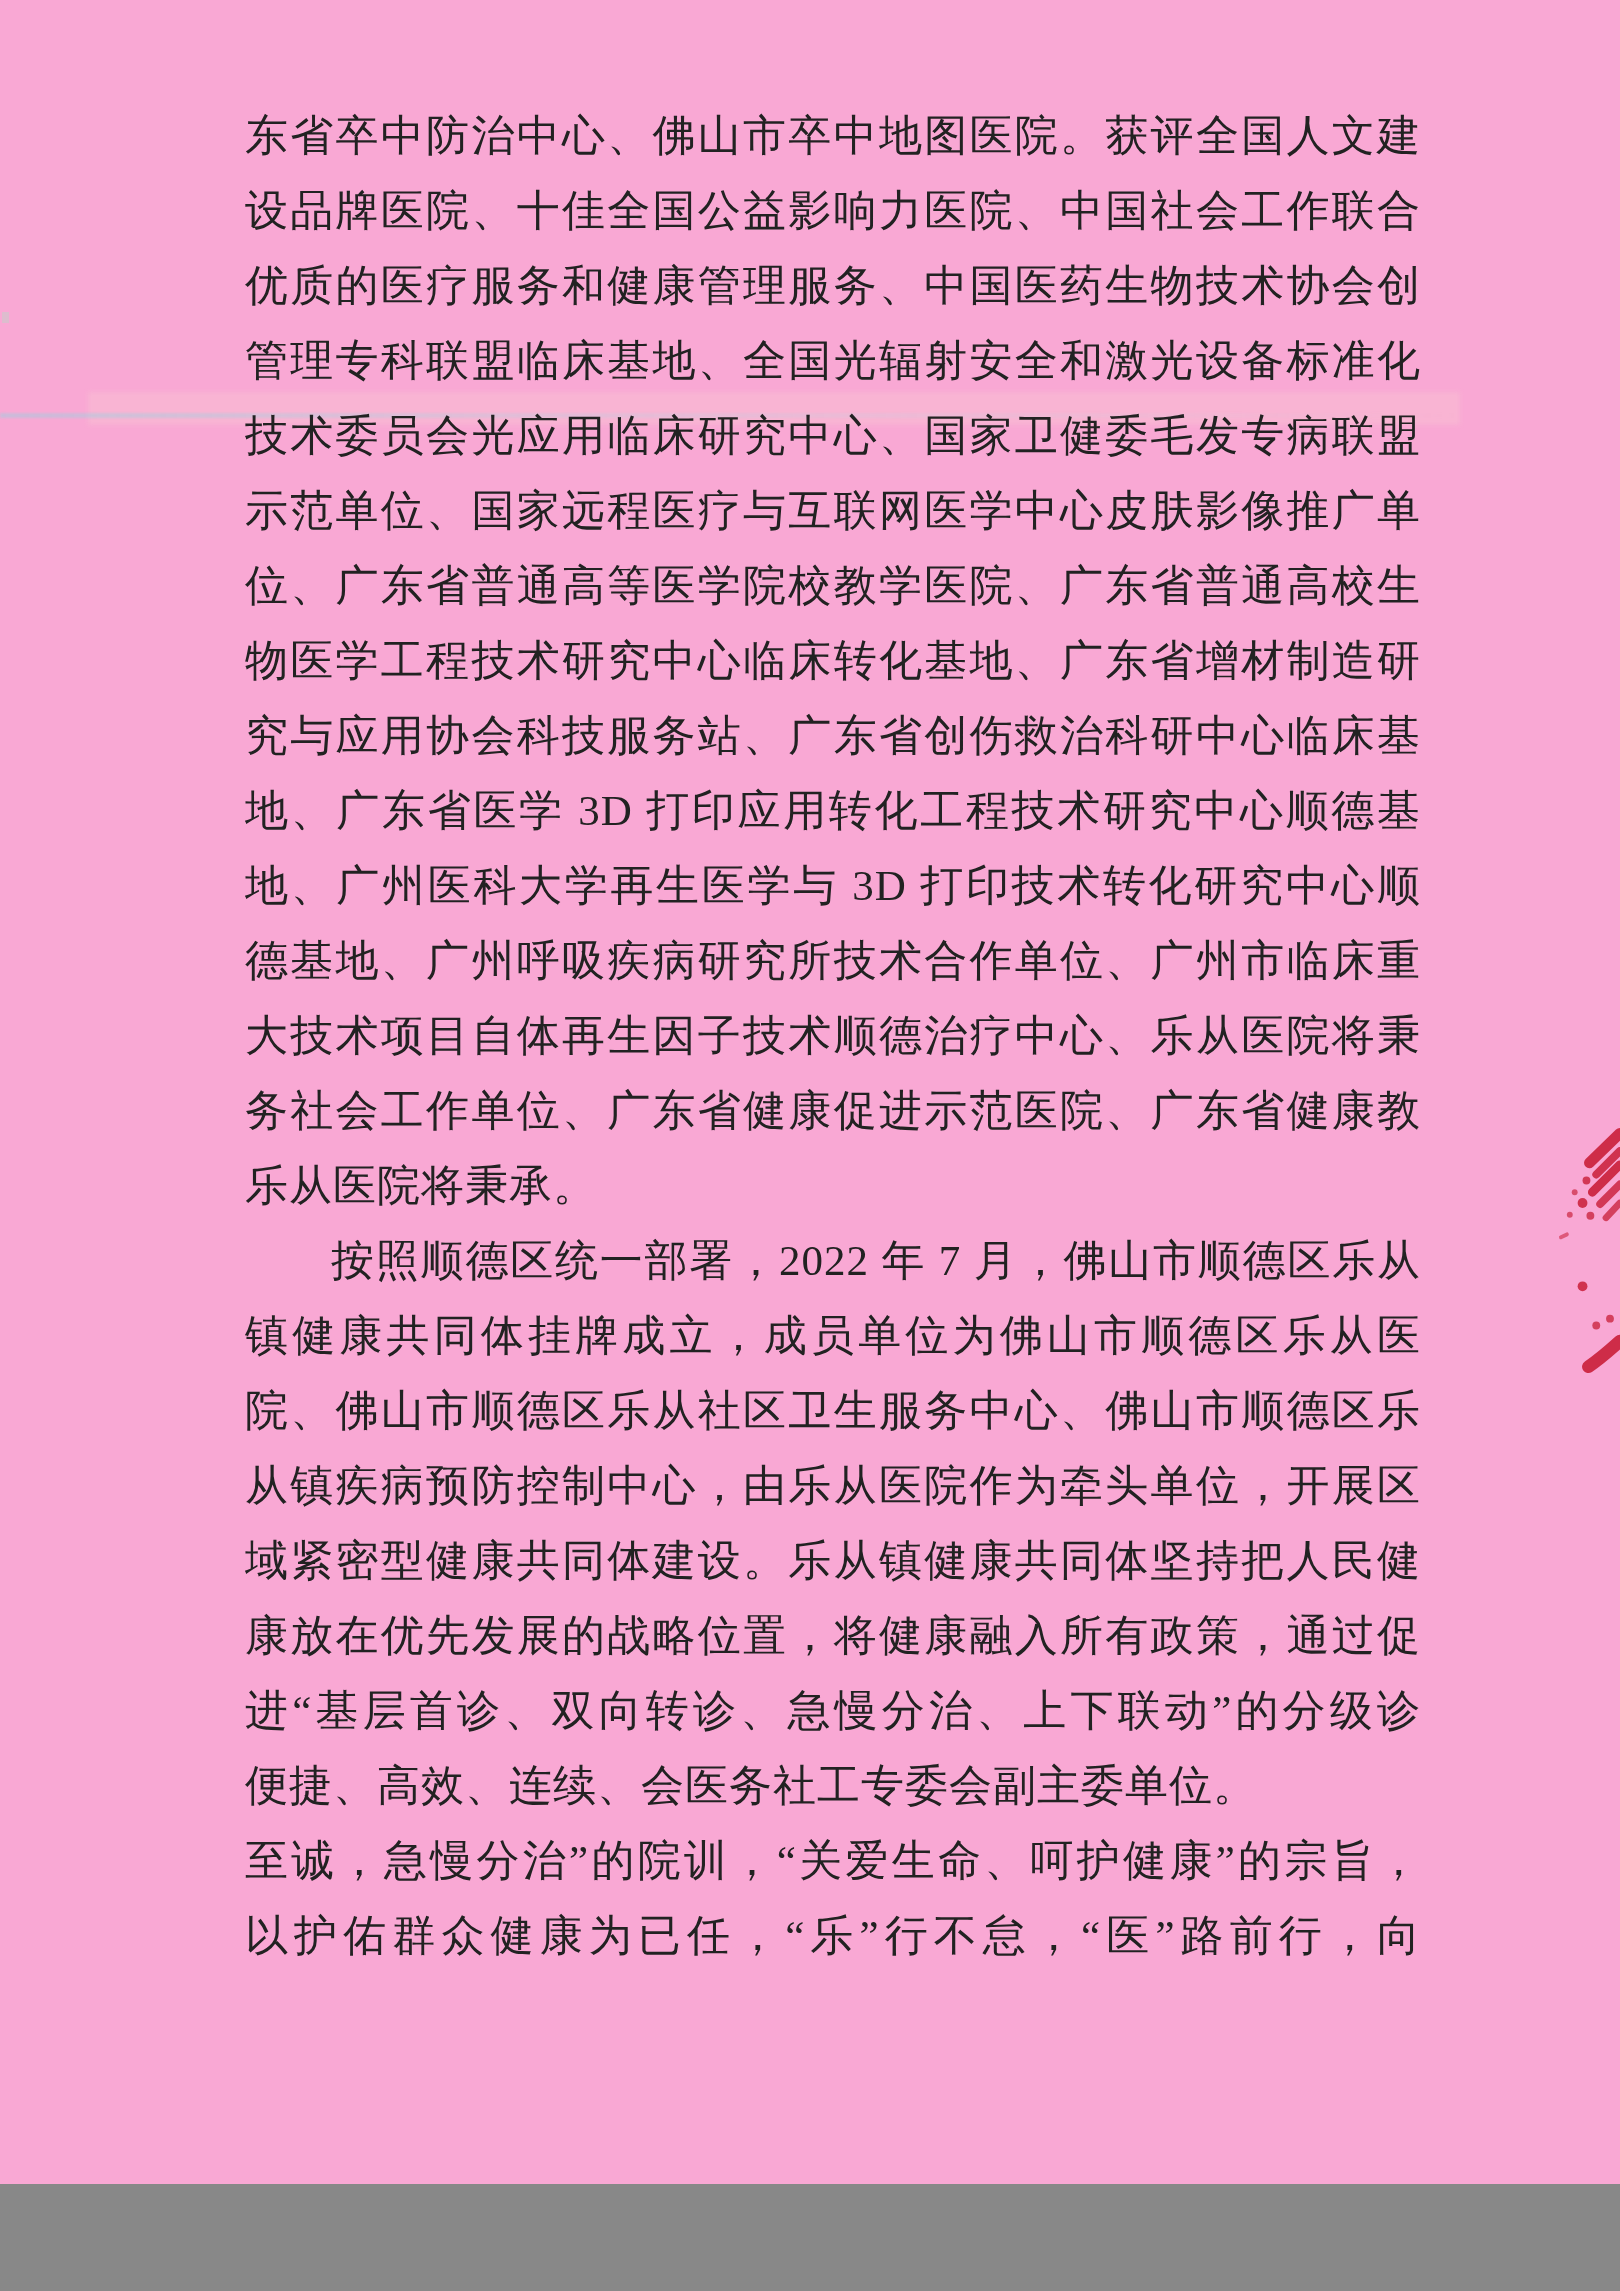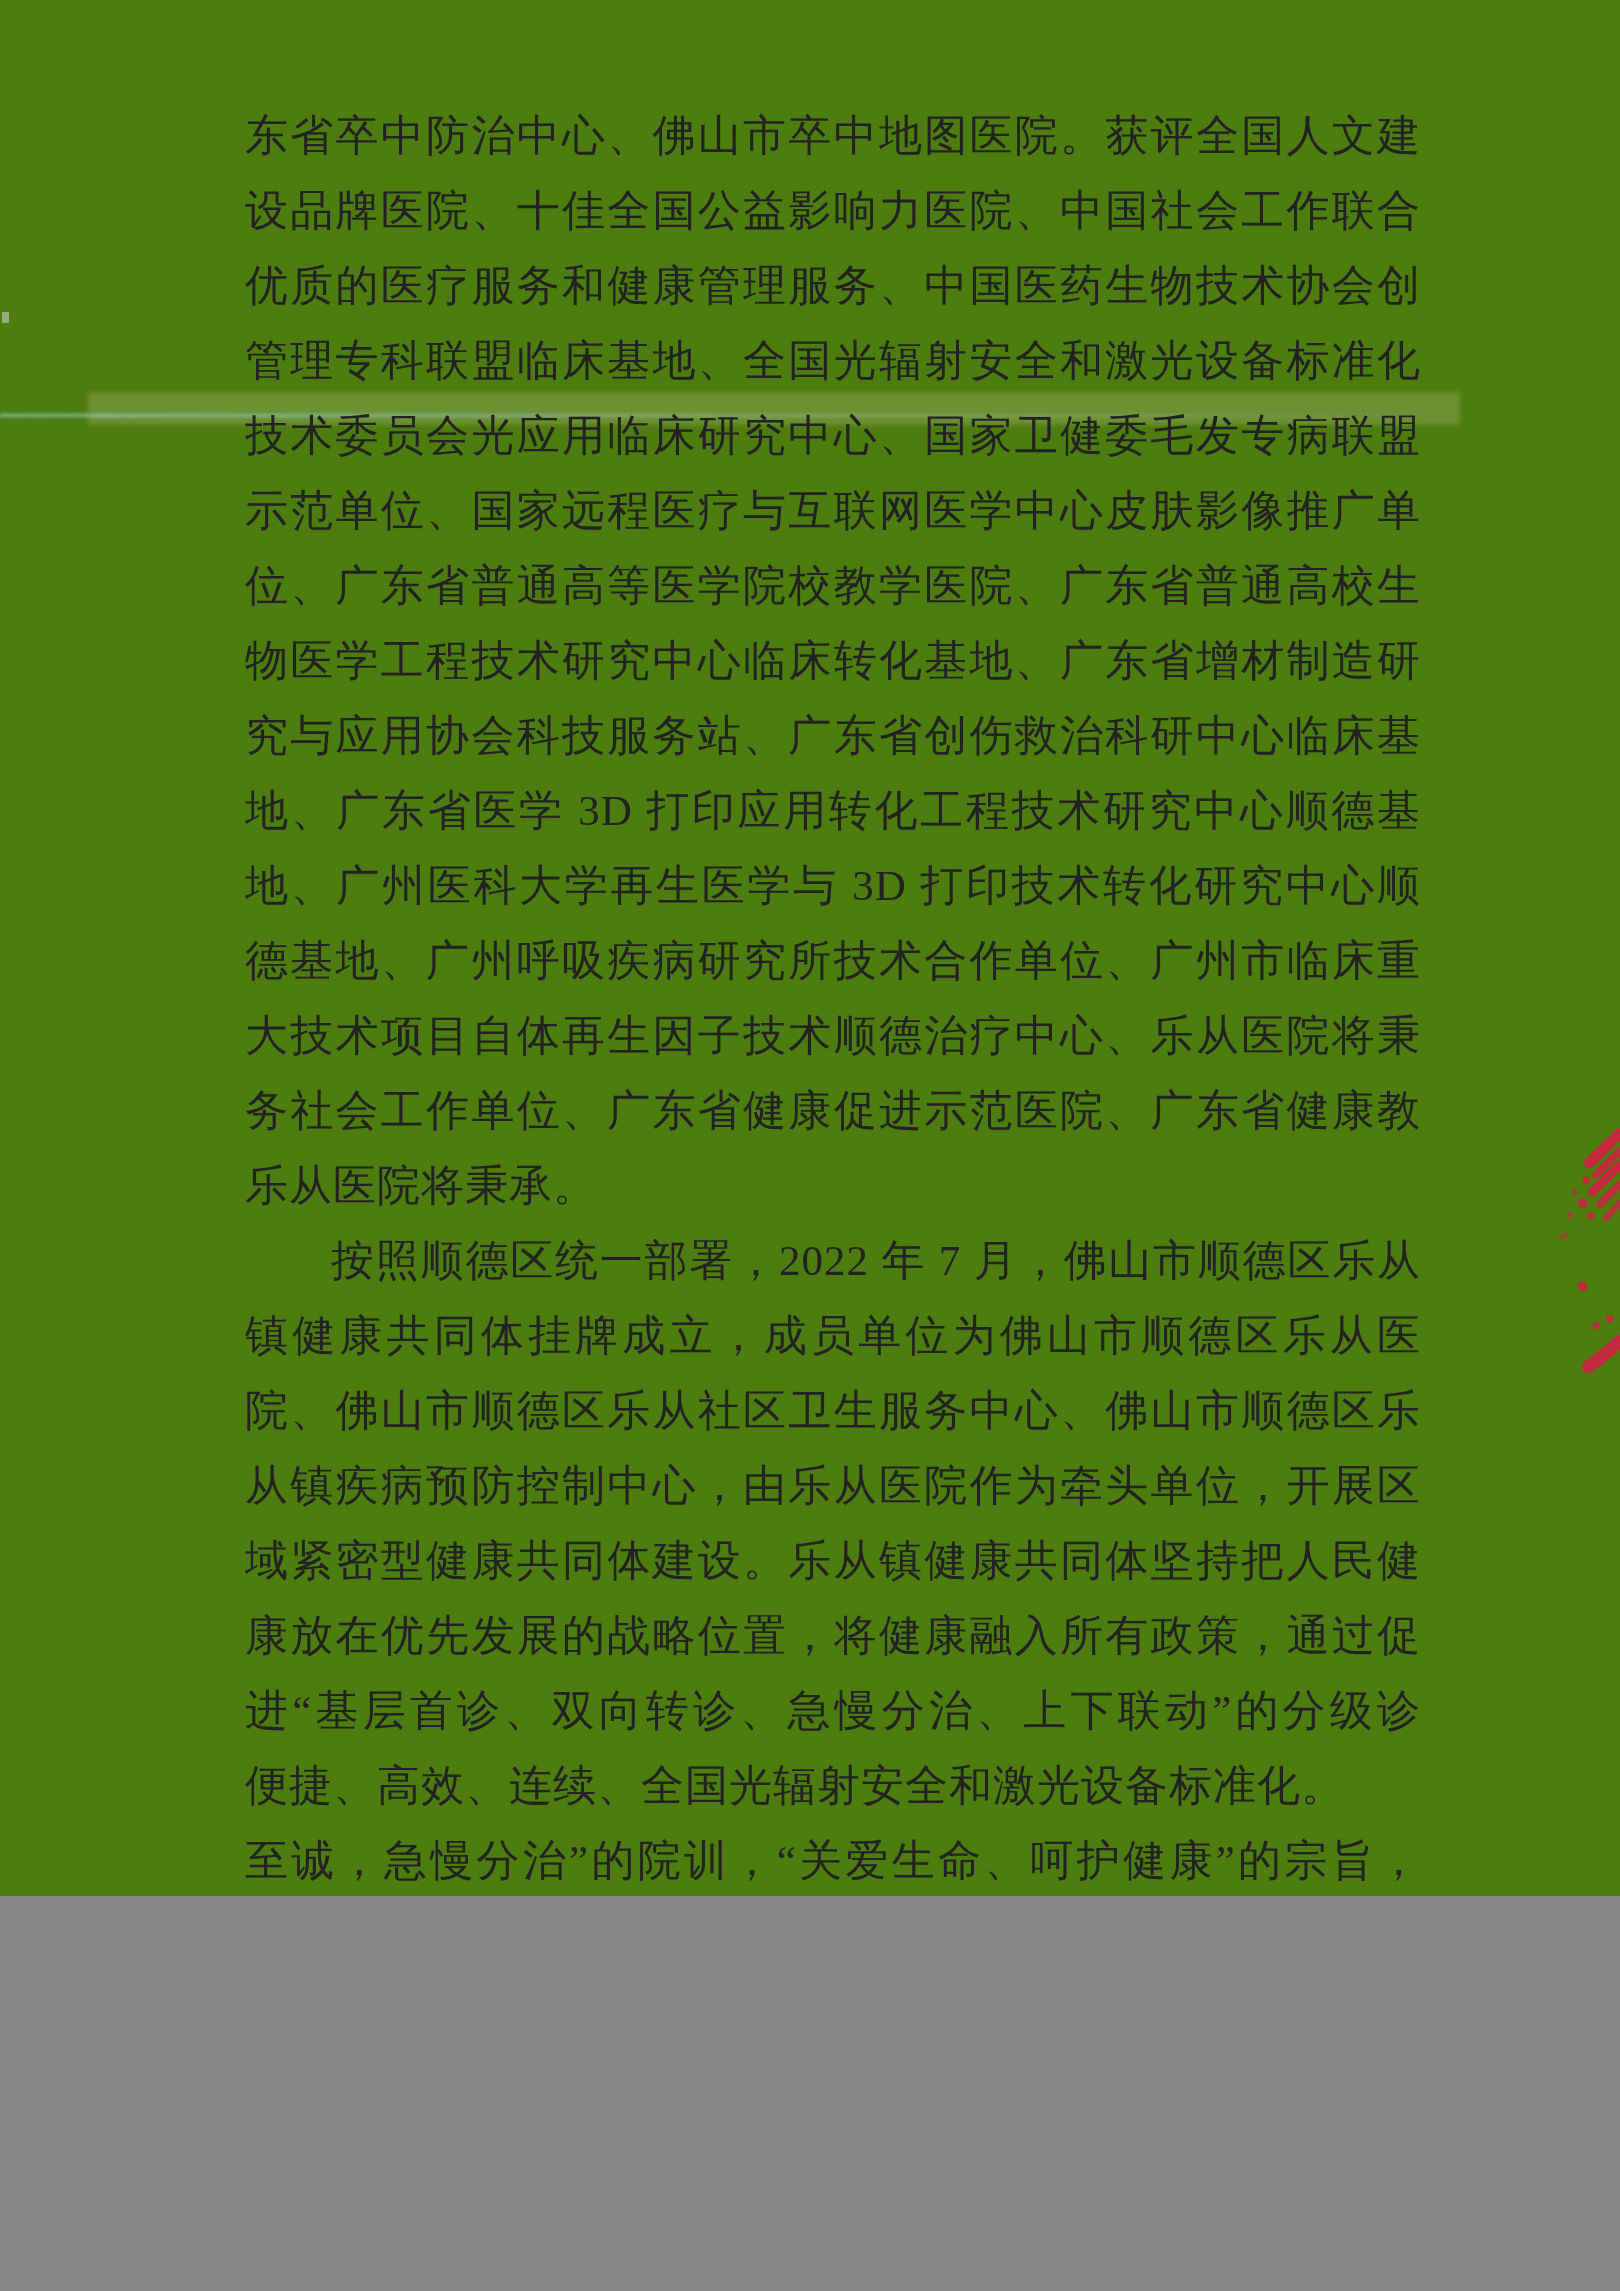--- a/index.html
+++ b/index.html
@@ -1,19 +1,19 @@
 <!DOCTYPE html>
 <html><head>
 <meta charset="utf-8">
 <style>
   html,body{margin:0;padding:0;background:#888;}
   .page{
     position:relative;
-    width:1620px;height:1896px;
-    background:#4d7c0f;
+    width:1620px;height:2184px;
+    background:#f9a8d4;
     overflow:hidden;
     font-family:"Liberation Serif","DejaVu Serif",serif;
   }
   .doc-body{
     position:absolute;
     left:245px;top:98px;
     width:1176px;
     color:#222;
   }
   .line{
@@ -103,21 +103,21 @@
       <div class="line">大技术项目自体再生因子技术顺德治疗中心、乐从医院将秉承</div>
       <div class="line">务社会工作单位、广东省健康促进示范医院、广东省健康教</div>
       <div class="line no-j">乐从医院将秉承。</div>
       <div class="line indent">按照顺德区统一部署，2022 年 7 月，佛山市顺德区乐从</div>
       <div class="line">镇健康共同体挂牌成立，成员单位为佛山市顺德区乐从医</div>
       <div class="line">院、佛山市顺德区乐从社区卫生服务中心、佛山市顺德区乐</div>
       <div class="line">从镇疾病预防控制中心，由乐从医院作为牵头单位，开展区</div>
       <div class="line">域紧密型健康共同体建设。乐从镇健康共同体坚持把人民健</div>
       <div class="line">康放在优先发展的战略位置，将健康融入所有政策，通过促</div>
       <div class="line">进“基层首诊、双向转诊、急慢分治、上下联动”的分级诊</div>
-      <div class="line no-j">便捷、高效、连续、全国光辐射安全和激光设备标准化。</div>
+      <div class="line no-j">便捷、高效、连续、会医务社工专委会副主委单位。</div>
       <div class="line">至诚，急慢分治”的院训，“关爱生命、呵护健康”的宗旨，</div>
       <div class="line">以护佑群众健康为已任，“乐”行不怠，“医”路前行，向</div>
     </div>
 
   <svg class="stamp" viewBox="0 0 72 300" aria-hidden="true">
 
     <path class="stamp-stroke" d="M41 58 L72 28" fill="none" stroke-width="11" stroke-linecap="round" opacity="0.95" stroke="#cb2540"></path>
 
     <path class="stamp-stroke" d="M48 70 L72 46" fill="none" stroke-width="8" stroke-linecap="round" opacity="0.9" stroke="#cb2540"></path>
     <path class="stamp-stroke" d="M44 88 L72 60" fill="none" stroke-width="9" stroke-linecap="round" opacity="0.95" stroke="#cb2540"></path>

